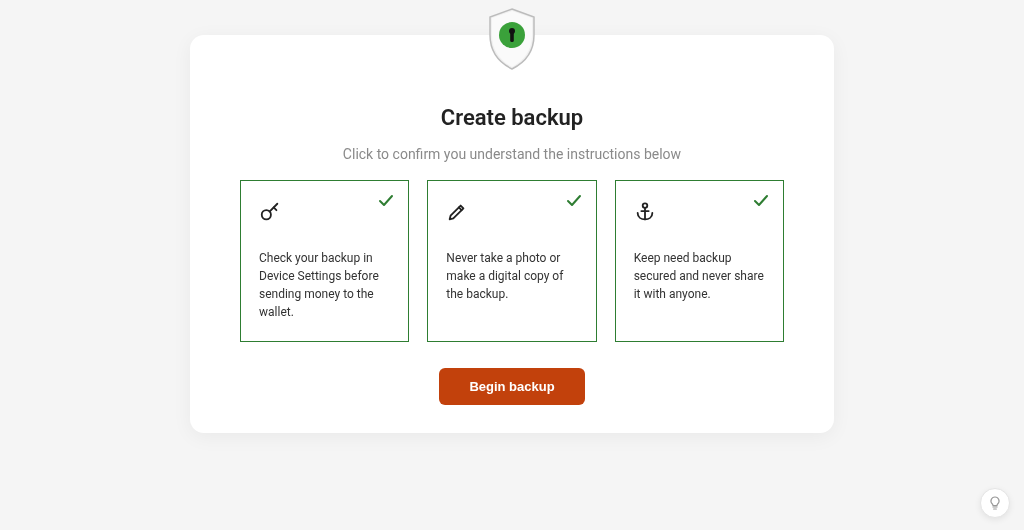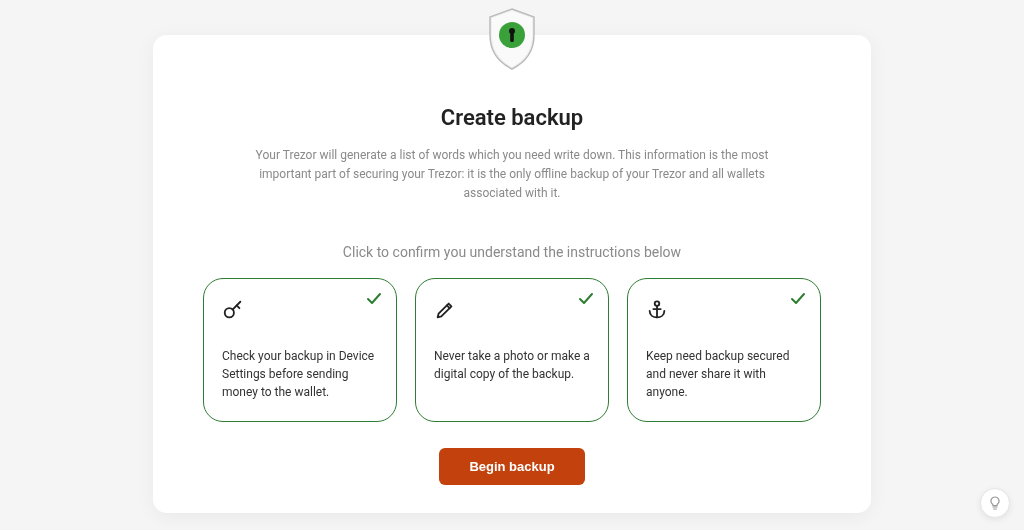--- a/index.html
+++ b/index.html
@@ -13,21 +13,21 @@
       width: 1024px;
       height: 530px;
       overflow: hidden;
       position: relative;
       display: flex;
       justify-content: center;
       align-items: flex-start;
       padding-top: 35px;
     }
     .card {
-      width: 718px;
+      width: 644px;
       background: #fff;
       border-radius: 14px;
       box-shadow: 0 4px 20px rgba(0,0,0,0.05);
       position: relative;
       padding: 70px 50px 28px 50px;
       display: flex;
       flex-direction: column;
       align-items: center;
     }
     .shield-icon {
@@ -57,21 +57,21 @@
     }
     .cards-row {
       display: flex;
       gap: 18px;
       width: 100%;
       margin-bottom: 26px;
     }
     .confirm-card {
       flex: 1;
       border: 1px solid #2e7d32;
-      border-radius: 20px;
+      border-radius: 0;
       padding: 16px 18px 20px 18px;
       position: relative;
       cursor: pointer;
       min-height: 130px;
     }
     .card-check {
       position: absolute;
       top: 12px;
       right: 14px;
       color: #2e7d32;
@@ -120,21 +120,20 @@
     <svg width="60" height="70" viewBox="0 0 60 70">
       <path d="M30 4 L52 12 L52 30 C52 48 42 58 30 64 C18 58 8 48 8 30 L8 12 Z" fill="#f0f0f0" stroke="#bcbcbc" stroke-width="1.5"></path>
       <path d="M30 6 L50 13 L50 30 C50 46 41 56 30 62 C19 56 10 46 10 30 L10 13 Z" fill="#fafafa"></path>
       <circle cx="30" cy="30" r="13" fill="#3aa13a"></circle>
       <circle cx="30" cy="26" r="3" fill="#111"></circle>
       <rect x="28.2" y="27" width="3.6" height="10" rx="1.5" fill="#111"></rect>
     </svg>
   </div>
 
   <h1 class="title">Create backup</h1>
-  <p class="description">Your Trezor will generate a list of words which you need write down. This information is the most important part of securing your Trezor: it is the only offline backup of your Trezor and all wallets associated with it.</p>
 
   <div class="instructions-label">Click to confirm you understand the instructions below</div>
 
   <div class="cards-row">
     <div class="confirm-card">
       <div class="card-check">
         <svg width="16" height="16" viewBox="0 0 16 16">
             <path d="M2 8 L6 12 L14 3" stroke="#2e7d32" stroke-width="2" fill="none" stroke-linecap="round" stroke-linejoin="round"></path>
           </svg>
       </div>

